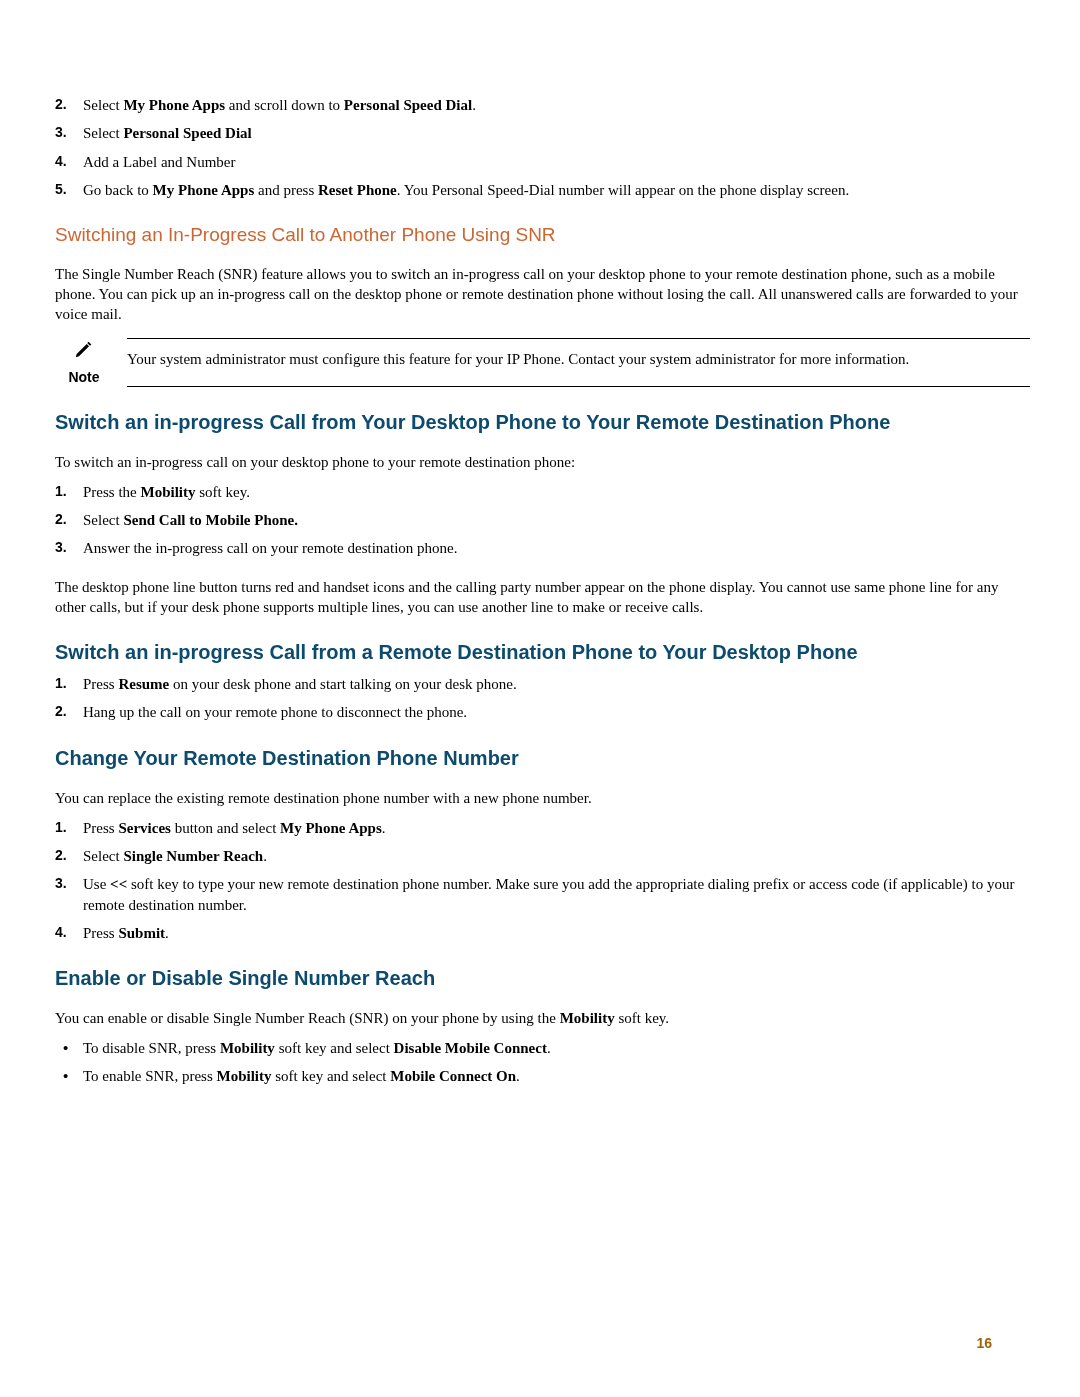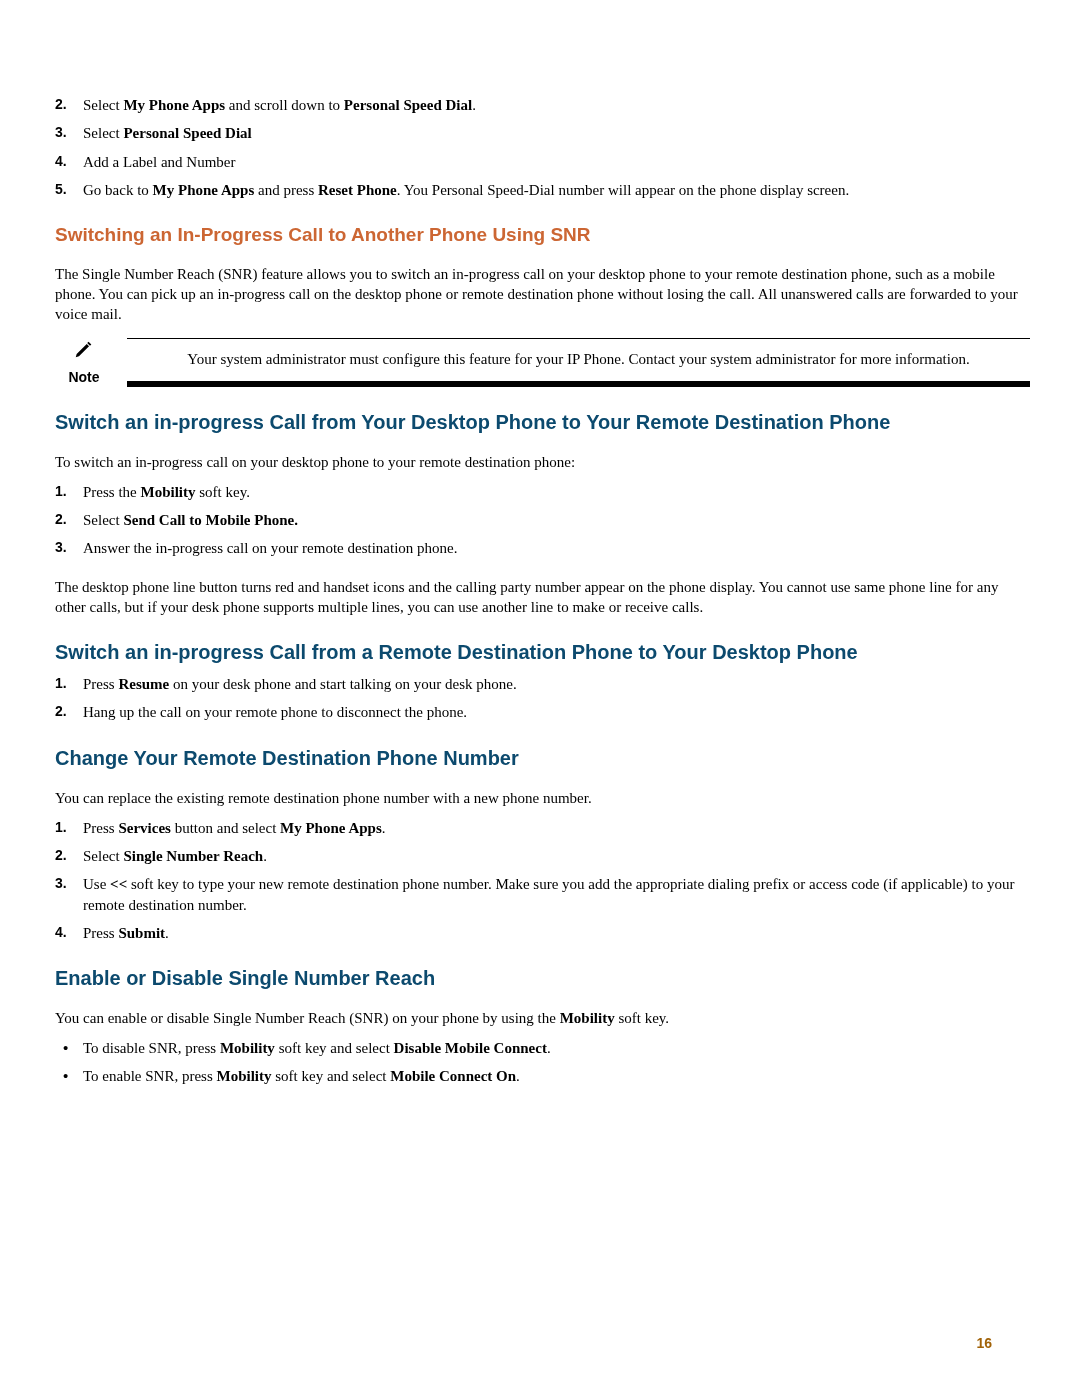--- a/index.html
+++ b/index.html
@@ -46,21 +46,21 @@
     margin: 0 0 7px 0;
   }
   ul.bullets > li::before {
     content: "•";
     position: absolute;
     left: 8px;
     font-weight: bold;
   }
   .h2 {
     font-family: Arial, Helvetica, sans-serif;
-    font-weight: bold;
+    font-weight: normal;
     font-size: 19px;
     color: #cc6633;
     margin: 22px 0 10px 0;
   }
   .h3 {
     font-family: Arial, Helvetica, sans-serif;
     font-weight: bold;
     font-size: 20px;
     color: #0c4a6e;
     margin: 22px 0 8px 0;
@@ -80,23 +80,22 @@
   }
   .note-label {
     font-family: Arial, Helvetica, sans-serif;
     font-weight: bold;
     font-size: 14px;
     margin-top: 2px;
   }
   .note-body {
     flex: 1;
     border-top: 1px solid #000;
-    border-bottom: 6px solid #000000;
+    border-bottom: 1px solid #000000;
     padding: 10px 0 8px 0;
-    text-align: center;
   }
   .page-number {
     position: absolute;
     right: 88px;
     bottom: 44px;
     font-family: Arial, Helvetica, sans-serif;
     font-weight: bold;
     font-size: 14px;
     color: #a16207;
   }

